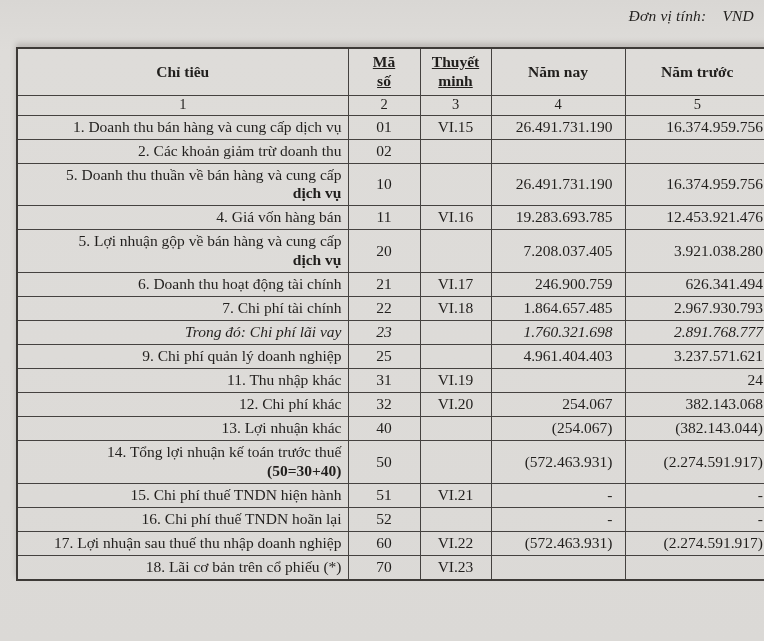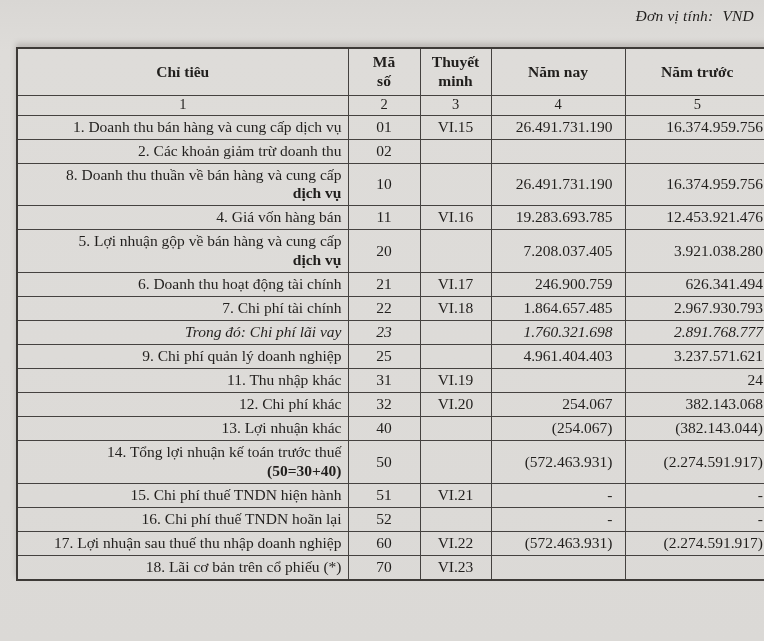--- a/index.html
+++ b/index.html
@@ -17,21 +17,21 @@
   }
 
   .unit-line {
     position: absolute;
     top: 7px;
     right: 10px;
     font-style: italic;
     font-size: 15.5px;
     letter-spacing: 0.2px;
   }
-  .unit-value { margin-left: 9px; }
+  .unit-value { margin-left: 16px; }
 
   table.report {
     position: absolute;
     left: 16px;
     top: 47px;
     width: 753px;
     border-collapse: collapse;
     table-layout: fixed;
     border: 2px solid #3d3a37;
     box-shadow: 0 -4px 5px rgba(90,85,80,0.25);
@@ -44,21 +44,21 @@
   }
 
   thead th {
     font-weight: bold;
     font-size: 15.5px;
     text-align: center;
     padding: 4px 2px;
     height: 47px;
     line-height: 1.18;
   }
-  .hdr-narrow { display: inline-block; text-align: center; }
+  .hdr-narrow { display: inline-block; text-align: center; text-decoration: underline; }
   .hdr-w40 { width: 40px; }
   .hdr-w56 { width: 58px; }
 
   tr.colnum-row td {
     height: 20px;
     padding: 0 2px;
     text-align: center;
     font-size: 14.5px;
     line-height: 1.2;
   }
@@ -140,21 +140,21 @@
       <span class="line1">2. Các khoản giảm trừ doanh thu</span>
       
     </td>
     <td class="c-code">02</td>
     <td class="c-note"></td>
     <td class="c-cur"></td>
     <td class="c-pri"></td>
   </tr>
         <tr>
     <td class="c-label">
-      <span class="line1">8. Doanh thu thuần về bán hàng và cung cấp</span>
+      <span class="line1">5. Doanh thu thuần về bán hàng và cung cấp</span>
       <span class="line2 indent">dịch vụ</span>
     </td>
     <td class="c-code">10</td>
     <td class="c-note"></td>
     <td class="c-cur">26.491.731.190</td>
     <td class="c-pri">16.374.959.756</td>
   </tr>
         <tr>
     <td class="c-label">
       <span class="line1">4. Giá vốn hàng bán</span>

